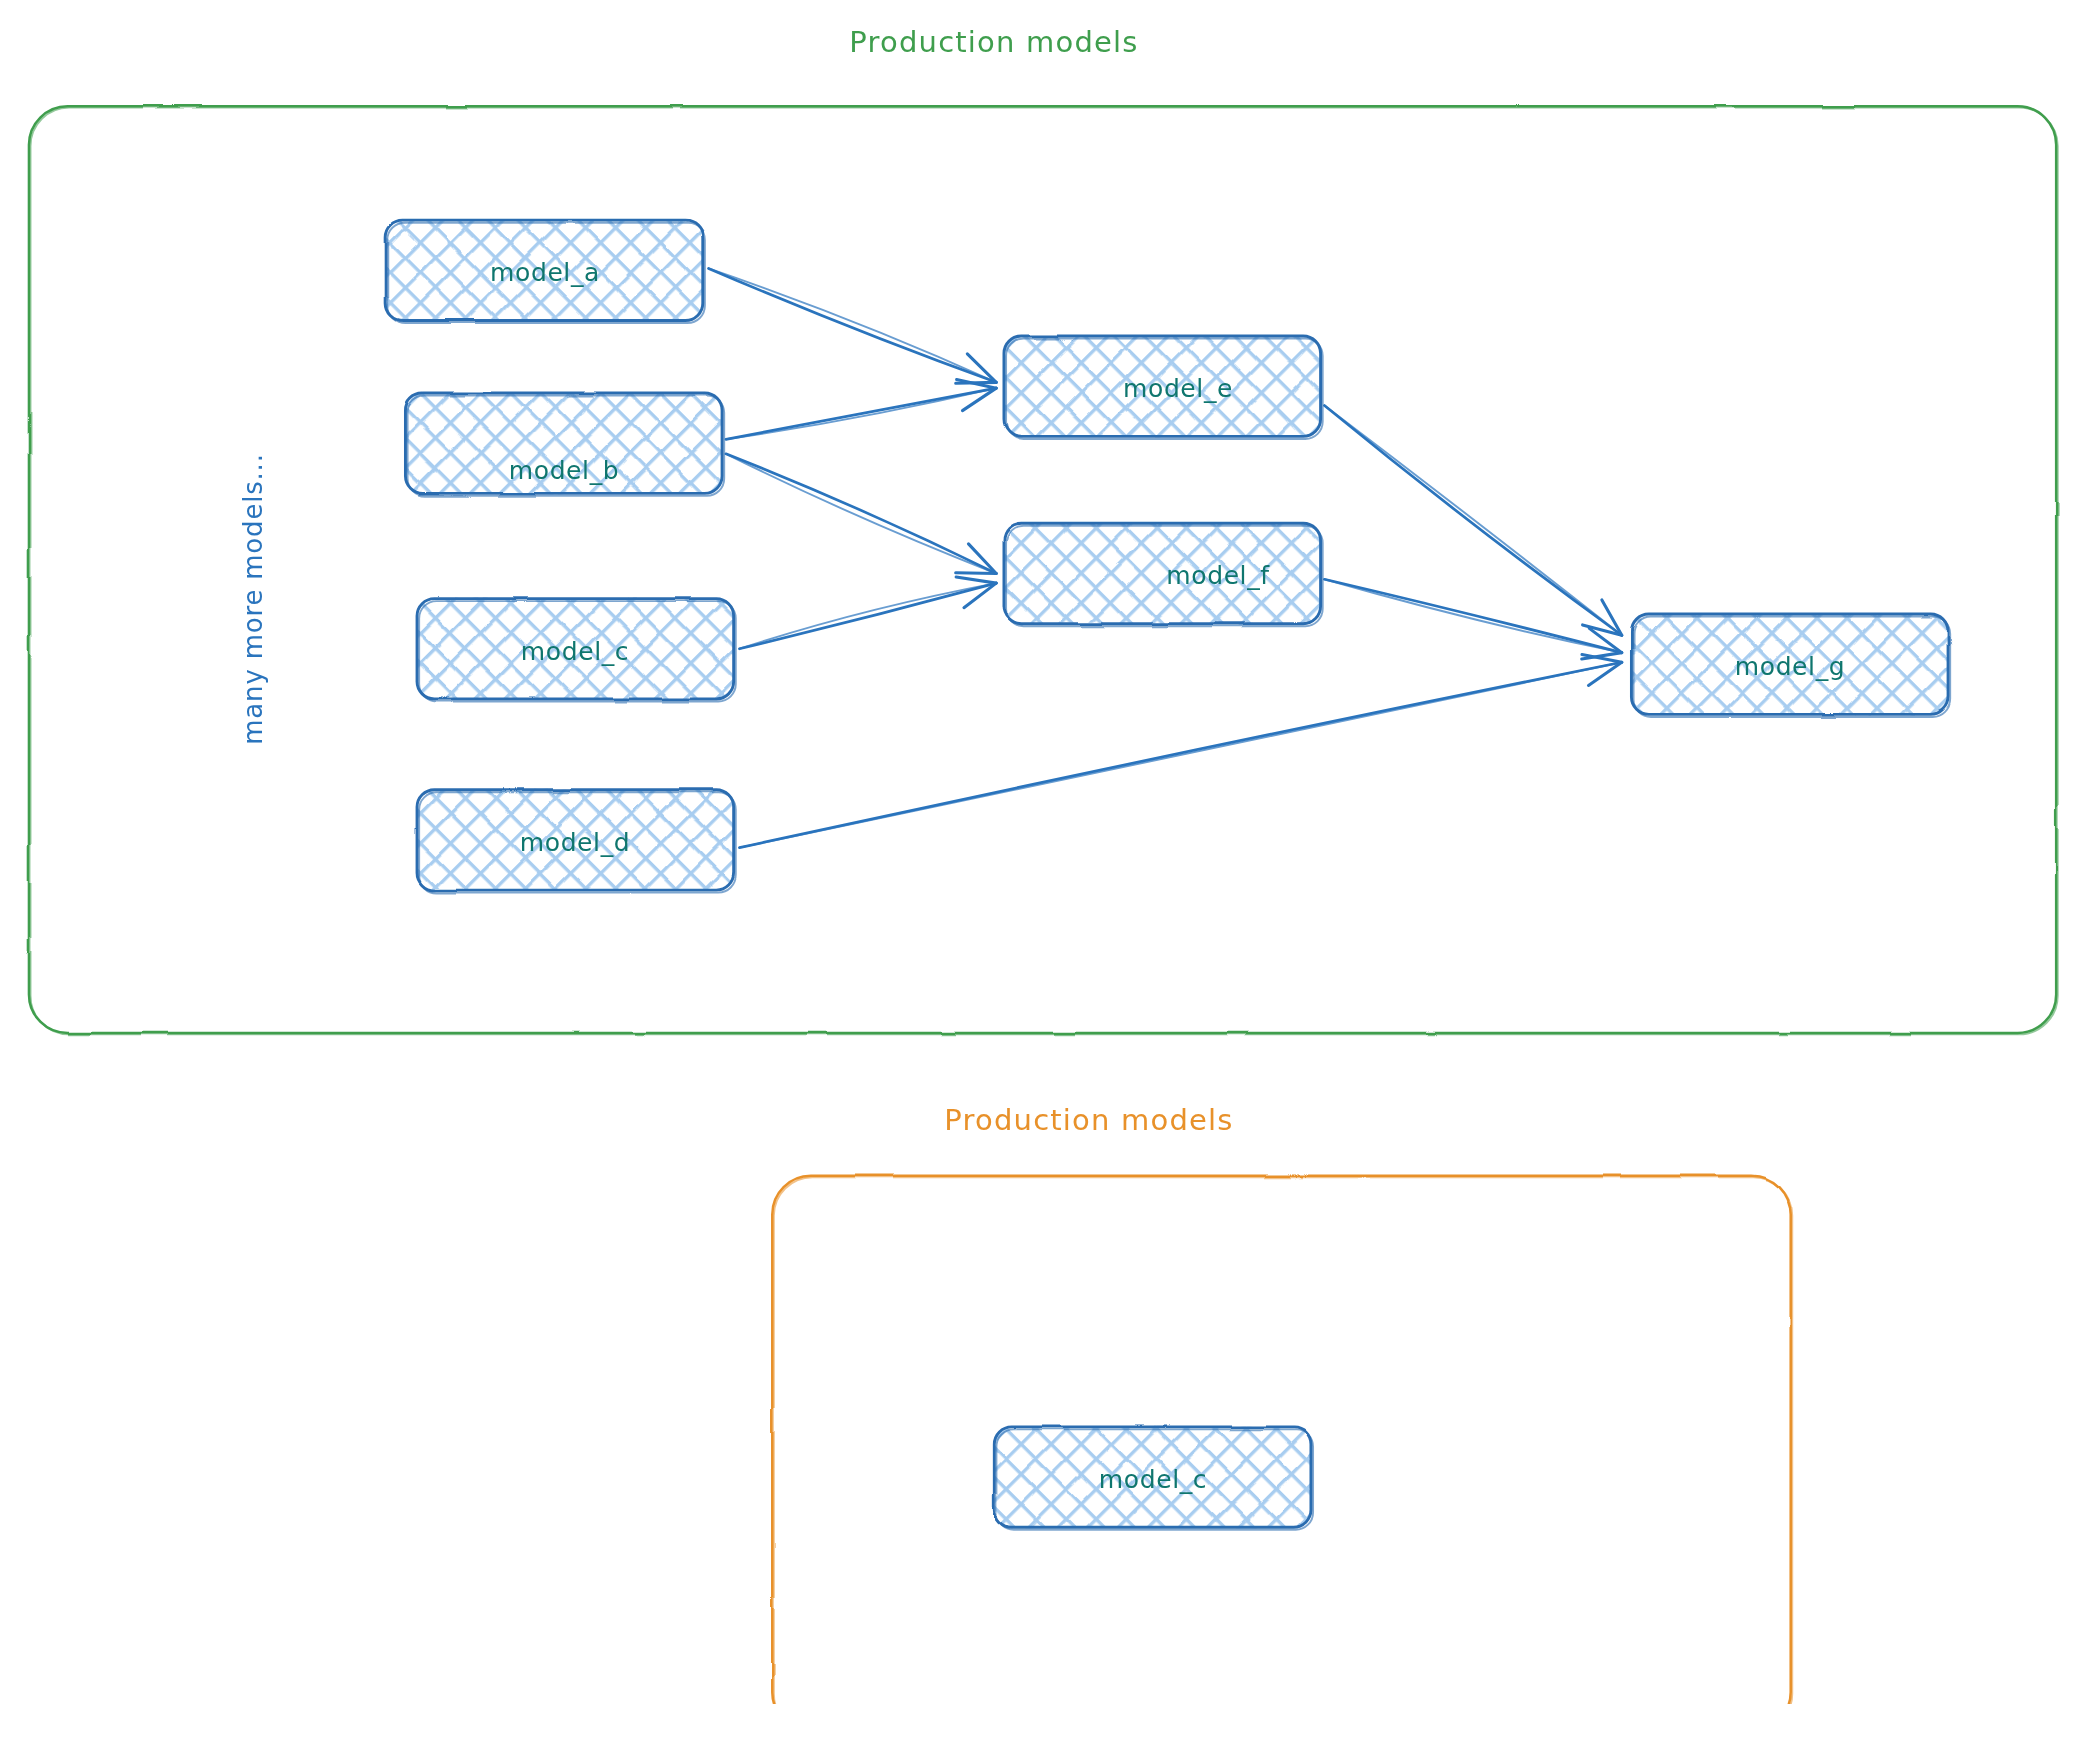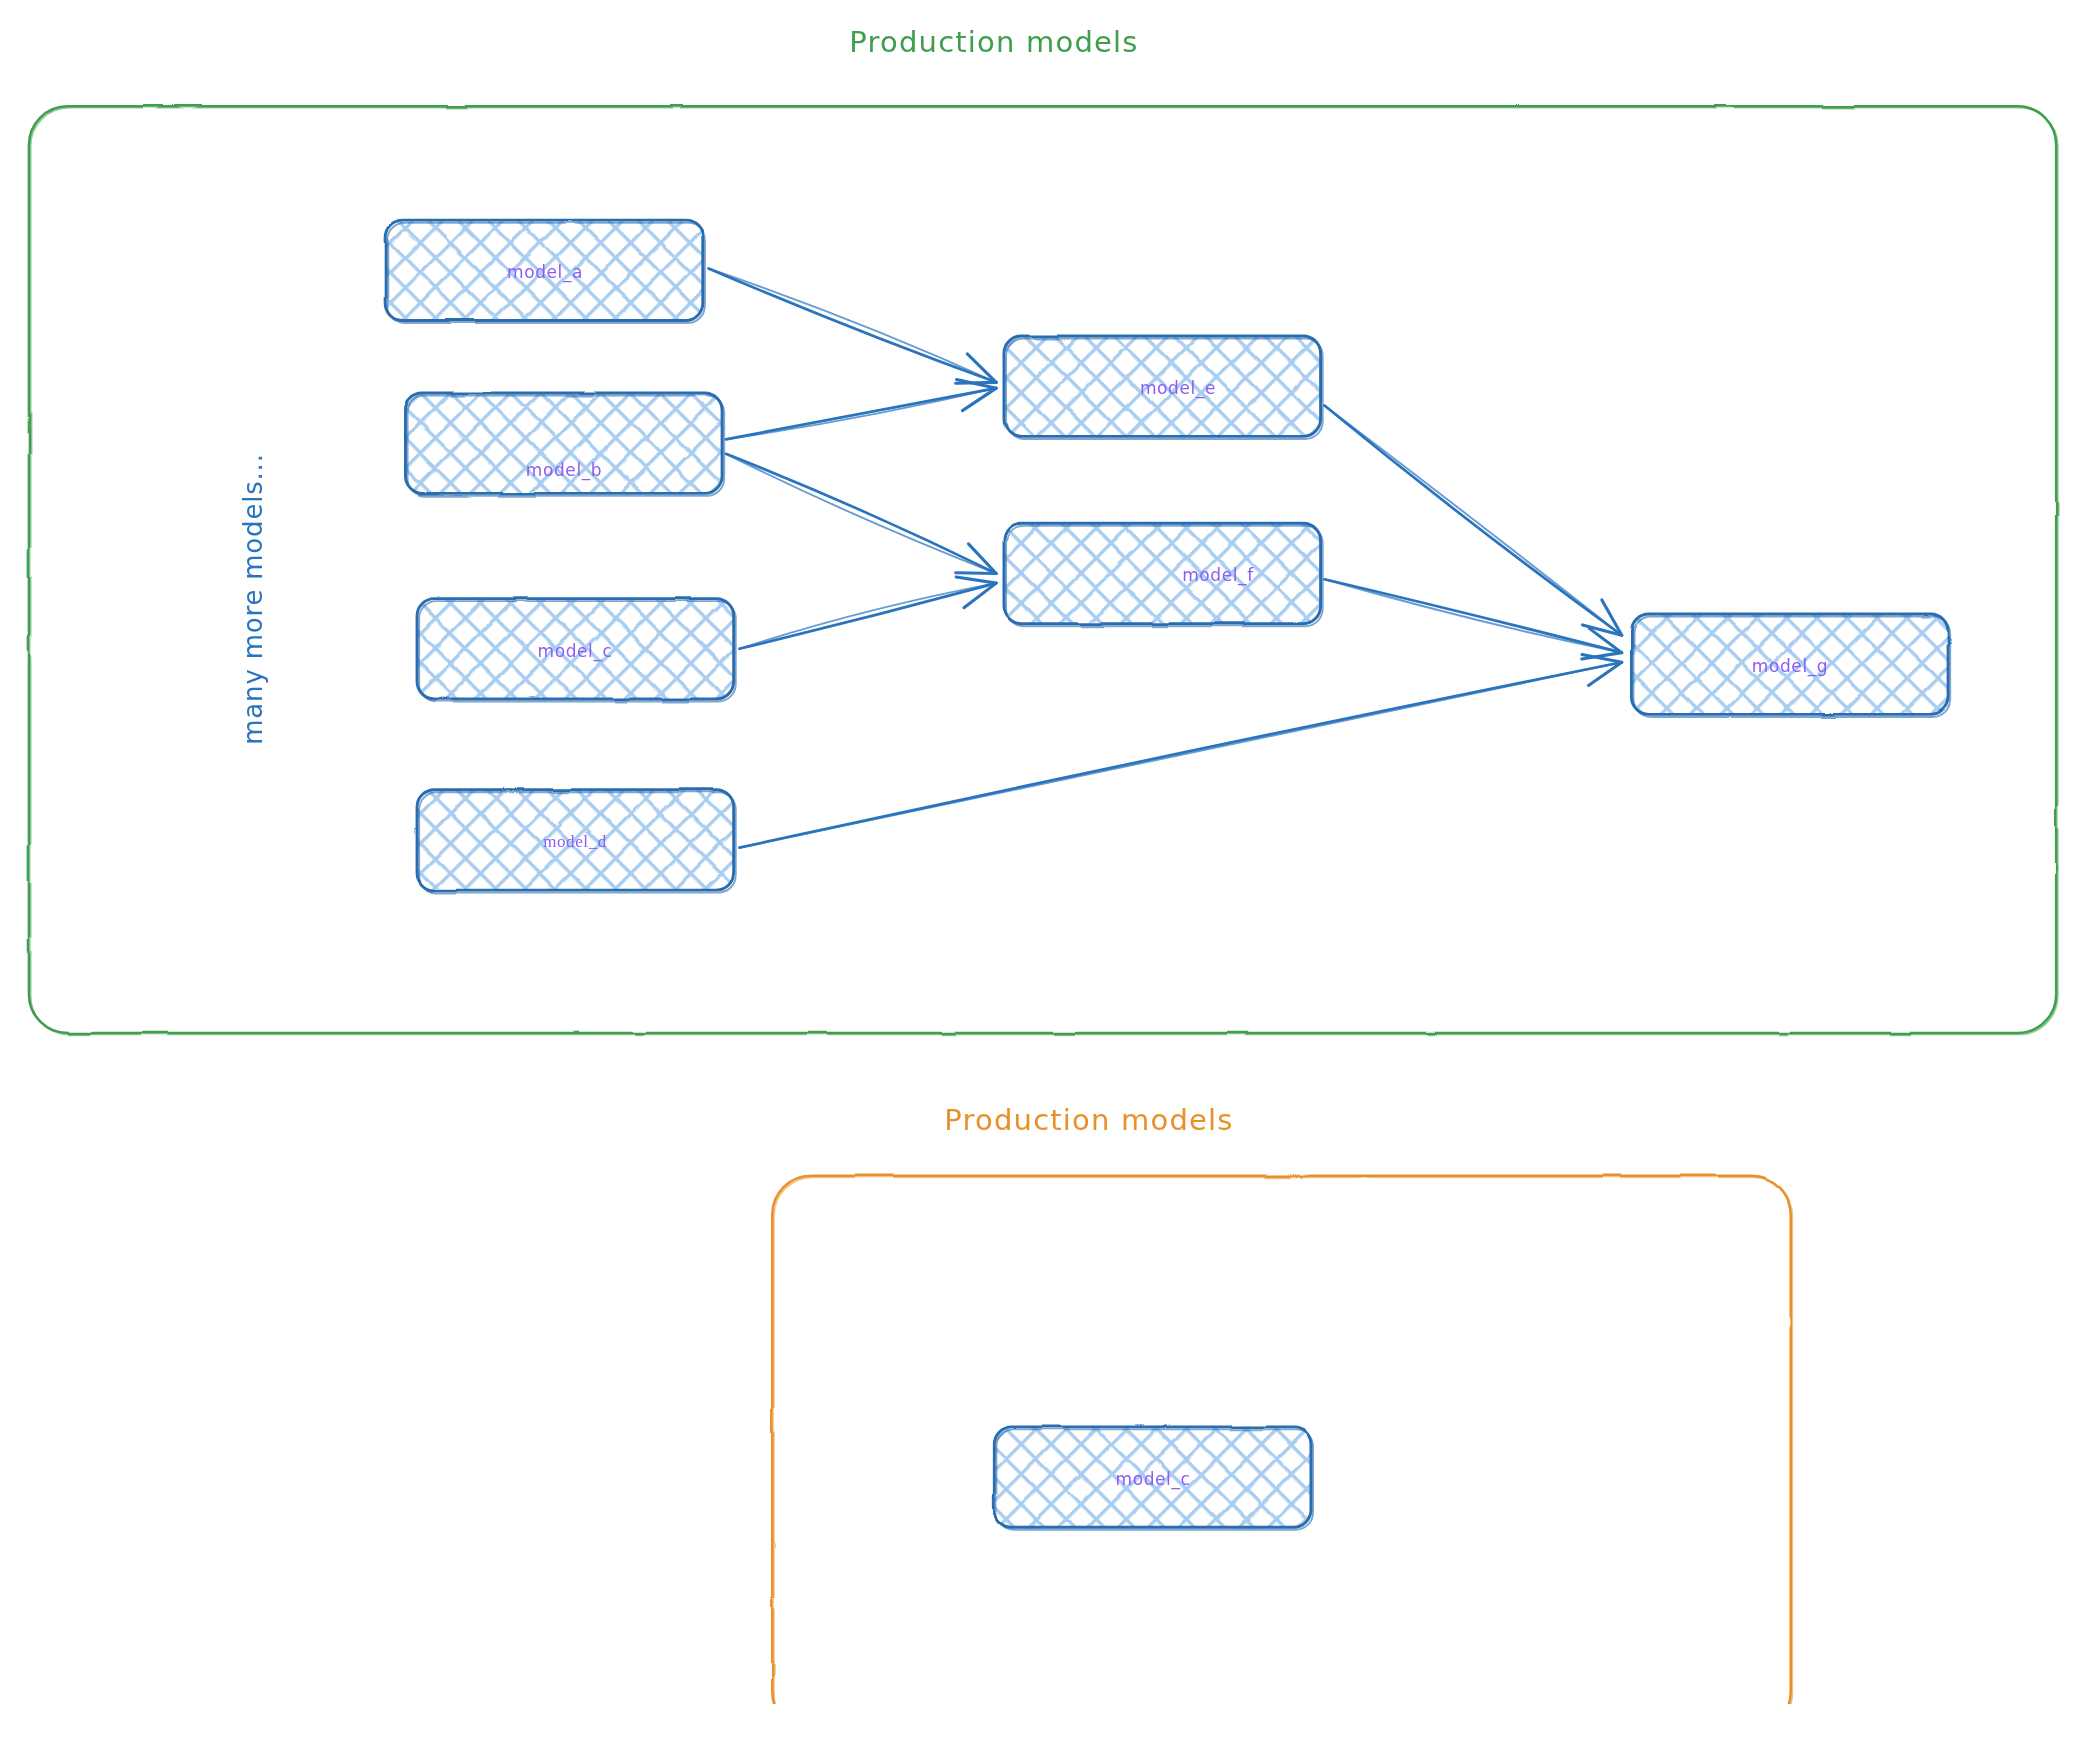--- a/index.html
+++ b/index.html
@@ -30,22 +30,22 @@
     font-size: 29px;
     letter-spacing: 1.2px;
     white-space: nowrap;
     transform: translateX(-50%);
   }
   .group-title.prod { color: #3f9e4d; }
   .group-title.dev  { color: #e8912a; }
   .node-label {
     position: absolute;
     font-family: "DejaVu Sans", sans-serif;
-    font-size: 17px;
-    color: #8b5cf6;
+    font-size: 25px;
+    color: #0f766e;
     white-space: nowrap;
     transform: translate(-50%, -50%);
     letter-spacing: 0.6px;
     pointer-events: none;
   }
   .side-note {
     position: absolute;
     font-family: "DejaVu Sans", sans-serif;
     font-size: 26px;
     color: #2a74bd;
@@ -173,21 +173,21 @@
         </g>
       </g>
   </svg>
 
   <div id="overlay-text">
       <div class="group-title prod" style="left: 994px; top: 25px;">Production models</div>
       <div class="group-title dev" style="left: 1089px; top: 1103px;">Production models</div>
       <div class="node-label" style="left: 545px; top: 272px;">model_a</div>
       <div class="node-label" style="left: 564px; top: 470px;">model_b</div>
       <div class="node-label" style="left: 575px; top: 651px;">model_c</div>
-      <div class="node-label" style="left: 575px; top: 842px; font-family: Liberation Serif, serif;">model_d</div>
+      <div class="node-label" style="left: 575px; top: 842px;">model_d</div>
       <div class="node-label" style="left: 1178px; top: 388px;">model_e</div>
       <div class="node-label" style="left: 1218px; top: 575px;">model_f</div>
       <div class="node-label" style="left: 1790px; top: 666px; text-align: center;">model_g</div>
       <div class="node-label" style="left: 1153px; top: 1479px;">model_c</div>
       <div class="side-note" style="left: 253px; top: 599px; color: rgb(42, 116, 189); transform: translate(-50%, -50%) rotate(-90deg);">many more models...</div>
     </div>
 
 </div>
 
 

